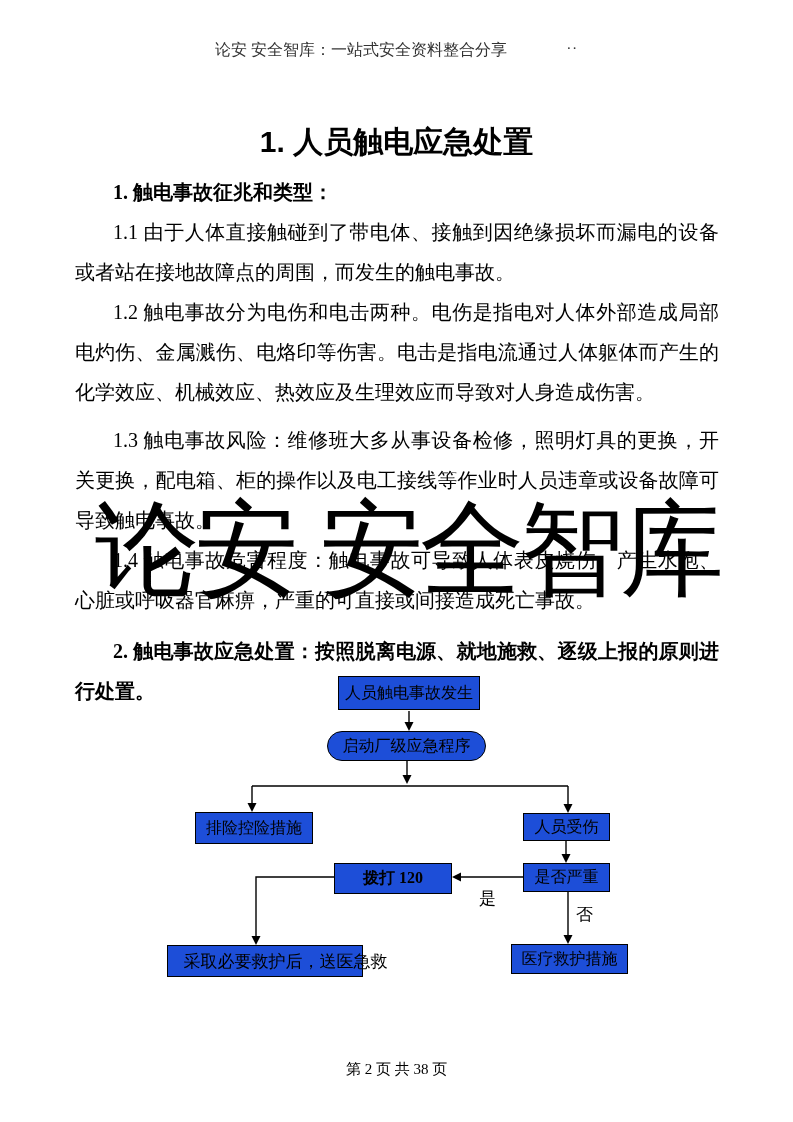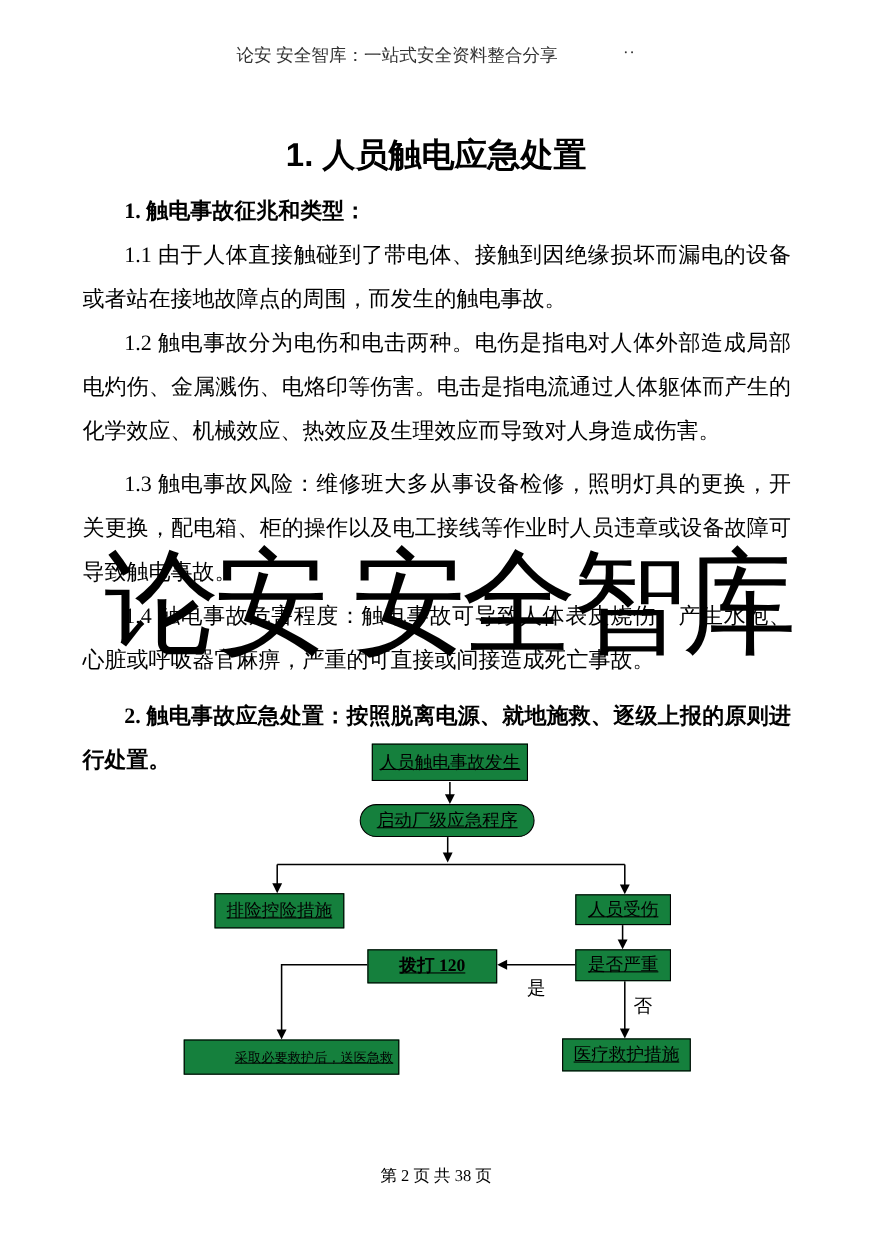--- a/index.html
+++ b/index.html
@@ -43,26 +43,26 @@
     text-align:justify; z-index:1;
   }
   .body-text p { margin:0; text-indent:38px; }
   .body-text p.bold { font-weight:bold; }
   .body-text p.sp8 { margin-top:8px; }
   .body-text p.sp11 { margin-top:11px; }
   
   .fc-lines { position:absolute; top:0; left:0; z-index:1; pointer-events:none; }
   .fc-box {
     position:absolute; box-sizing:border-box;
-    border:1.5px solid #000; background:#15803d;
+    border:1.5px solid #000; background:#1d4ed8;
     display:flex; align-items:center; justify-content:center;
-    font-size:16px; white-space:nowrap; z-index:2;text-decoration:underline;
+    font-size:16px; white-space:nowrap; z-index:2;
   }
   .fc-box.bold { font-weight:bold; }
-  .fc-box.small { font-size:12px;padding-left:41px; }
+  .fc-box.small { font-size:17px;padding-left:41px; }
   .n-a { left:338px; top:676px; width:142px; height:34px; }
   .n-b { left:327px; top:731px; width:159px; height:30px;border-radius:15px; }
   .n-c { left:195px; top:812px; width:118px; height:32px; }
   .n-d { left:523px; top:813px; width:87px;  height:28px; }
   .n-e { left:334px; top:863px; width:118px; height:31px; }
   .n-f { left:523px; top:863px; width:87px;  height:29px; }
   .n-g { left:167px; top:945px; width:196px; height:32px; }
   .n-h { left:511px; top:944px; width:117px; height:30px; }
   .fc-edge-label {
     position:absolute; font-size:17px; z-index:2; white-space:nowrap;

